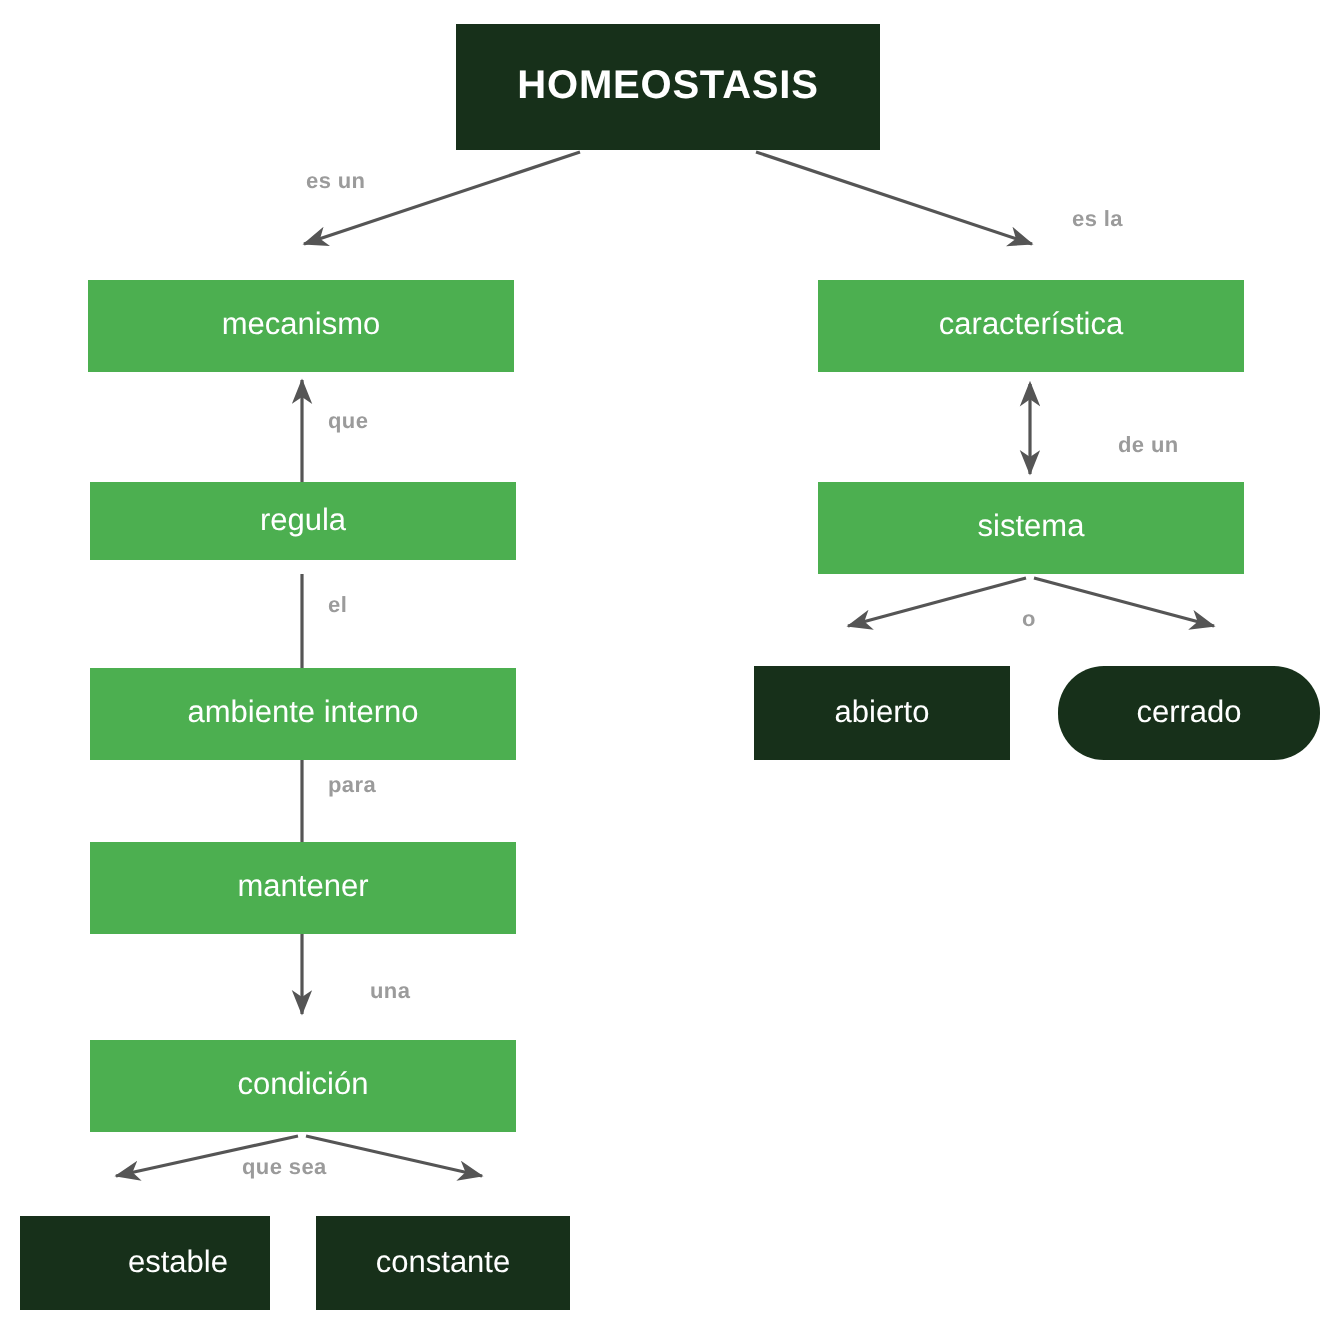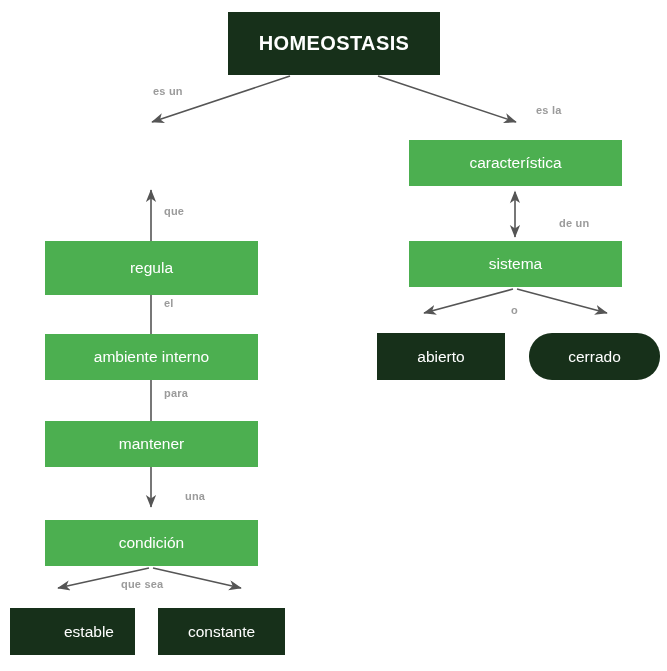--- a/index.html
+++ b/index.html
@@ -92,22 +92,23 @@
 
     <line x1="151" y1="380" x2="151" y2="421" stroke="#555555" stroke-width="1.6"></line>
 
     <line x1="151" y1="467" x2="151" y2="507" stroke="#555555" stroke-width="1.6" marker-end="url(#ah)"></line>
 
     <line x1="149" y1="568" x2="58" y2="588" stroke="#555555" stroke-width="1.6" marker-end="url(#ah)"></line>
     <line x1="153" y1="568" x2="241" y2="588" stroke="#555555" stroke-width="1.6" marker-end="url(#ah)"></line>
   </svg>
 
   <div class="node root" style="left:228px;top:12px;width:212px;height:63px;">HOMEOSTASIS</div>
+  <div class="node green" style="left:44px;top:140px;width:213px;height:46px;">mecanismo</div>
   <div class="node green" style="left:409px;top:140px;width:213px;height:46px;">característica</div>
-  <div class="node green" style="left:45px;top:241px;width:213px;height:54px;">regula</div>
+  <div class="node green" style="left:45px;top:241px;width:213px;height:39px;">regula</div>
   <div class="node green" style="left:409px;top:241px;width:213px;height:46px;">sistema</div>
   <div class="node green" style="left:45px;top:334px;width:213px;height:46px;">ambiente interno</div>
   <div class="node dark" style="left:377px;top:333px;width:128px;height:47px;">abierto</div>
   <div class="node dark" style="left:529px;top:333px;width:131px;height:47px;border-radius:23px;">cerrado</div>
   <div class="node green" style="left:45px;top:421px;width:213px;height:46px;">mantener</div>
   <div class="node green" style="left:45px;top:520px;width:213px;height:46px;">condición</div>
   <div class="node dark" style="left:10px;top:608px;width:125px;height:47px;padding-left:33px;">estable</div>
   <div class="node dark" style="left:158px;top:608px;width:127px;height:47px;">constante</div>
 
   <div class="edge-label" style="left:153px;top:85px;">es un</div>

